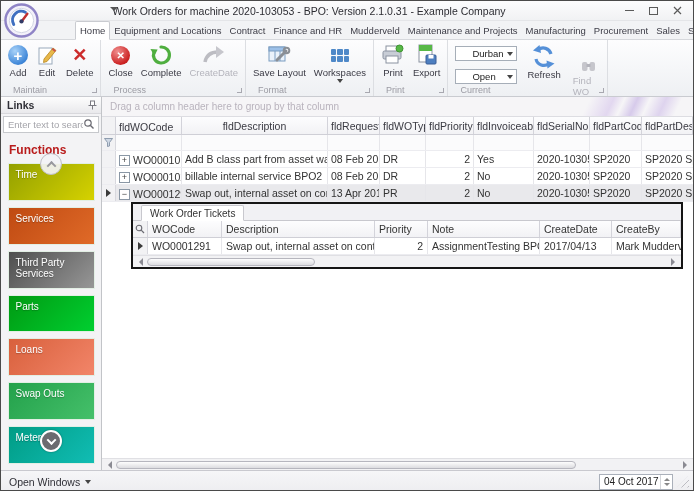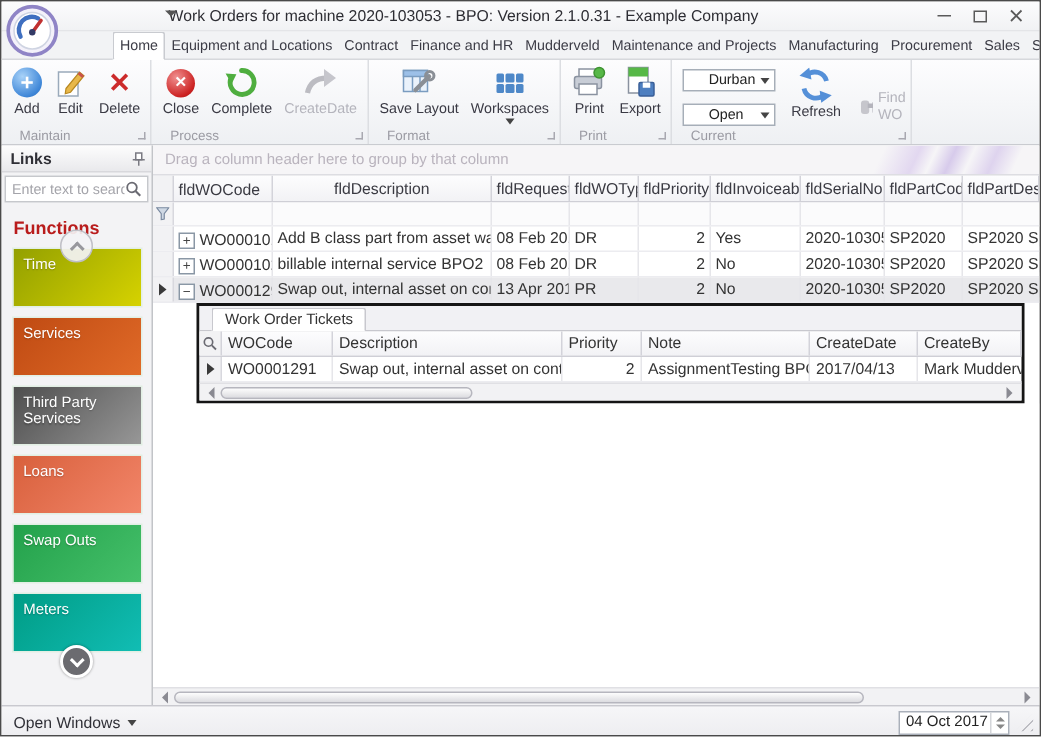--- a/index.html
+++ b/index.html
@@ -28,21 +28,21 @@
   .rlaunch { position: absolute; right: 3px; bottom: 3px; width: 5px; height: 5px; border-right: 1px solid #a8a8b0; border-bottom: 1px solid #a8a8b0; }
   .rbtn { display: flex; flex-direction: column; align-items: center; padding: 1px 4px; font-size: 9.5px; color: #3a3a44; white-space: nowrap; }
   .rbtn .ric { height: 24px; display: flex; align-items: center; justify-content: center; }
   .rbtn.disabled { color: #b4b4bc; }
   .icon-add { width: 20px; height: 20px; border-radius: 50%; background: radial-gradient(circle at 35% 30%, #a8d2f8, #3f87d8 70%, #2a6ab8); color: #fff; font-size: 15px; font-weight: bold; display: flex; align-items: center; justify-content: center; line-height: 1; }
   .icon-delete { color: #cc2b2b; font-size: 18px; font-weight: bold; line-height: 1; }
   .icon-closewo { width: 19px; height: 19px; border-radius: 50%; background: radial-gradient(circle at 35% 30%, #f09090, #cc2222 70%, #a01515); color: #fff; font-size: 10px; font-weight: bold; display: flex; align-items: center; justify-content: center; }
   .combo { display: flex; width: 62px; height: 15px; border: 1px solid #a6aeb8; background: #fff; font-size: 9.5px; align-items: center; padding-left: 16px; color: #222; }
   .combo-arrow { margin-left: auto; width: 13px; height: 100%; display: flex; align-items: center; justify-content: center; }
   .caret-down { width: 0; height: 0; border-left: 3.5px solid transparent; border-right: 3.5px solid transparent; border-top: 4px solid #444; }
-  .findwo { display: flex; align-items: center; gap: 3px; font-size: 9.5px; color: #b4b4bc; margin: 18px 0 0 8px; }
+  .findwo { display: flex; align-items: center; gap: 3px; font-size: 9.5px; color: #b4b4bc; margin: 18px 0 0 8px; flex-direction: column; }
   .ws-grid { width: 18px; height: 13px; display: grid; grid-template-columns: repeat(3,1fr); grid-template-rows: repeat(2,1fr); gap: 1px; }
   .ws-grid span { background: #4e88c8; border-radius: 1px; }
   
   .main { display: flex; height: 373px; }
   
   .sidebar { width: 101px; border-right: 1px solid #c2c4c8; background: #f3f3f5; display: flex; flex-direction: column; position: relative; overflow: hidden; }
   .side-caption { height: 18px; background: linear-gradient(#fdfdfd,#e9e9ec); border-bottom: 1px solid #d8d8dc; display: flex; align-items: center; padding: 0 4px 0 6px; font-weight: bold; font-size: 10.5px; color: #2f2f36; }
   .side-search { margin: 2px; height: 18px; background: #fff; border: 1px solid #c6c8cc; display: flex; align-items: center; }
   .side-search input { flex: 1; border: 0; outline: none; font-size: 9.5px; color: #444; padding-left: 4px; width: 60px; font-family: "Liberation Sans", sans-serif; }
   .side-search input::placeholder { color: #a4a4aa; }
@@ -321,20 +321,21 @@
       <div class="functions-h">Functions</div>
       <div class="scrollcircle sc-up">
           <span class="chev up"></span>
         </div>
       <div class="scrollcircle sc-down">
           <span class="chev"></span>
         </div>
       <div class="tile" style="background: linear-gradient(135deg, rgb(147, 160, 0), rgb(214, 210, 0));"><span>Time</span></div>
       <div class="tile" style="background: linear-gradient(135deg, rgb(191, 74, 18), rgb(224, 106, 40));"><span>Services</span></div>
       <div class="tile" style="background: linear-gradient(135deg, rgb(78, 78, 78), rgb(151, 151, 151));"><span>Third Party Services</span></div>
+      <div class="tile" style="background: linear-gradient(135deg, rgb(0, 154, 18), rgb(0, 207, 48));"><span>Parts</span></div>
       <div class="tile" style="background: linear-gradient(135deg, rgb(216, 96, 60), rgb(242, 133, 105));"><span>Loans</span></div>
       <div class="tile" style="background: linear-gradient(135deg, rgb(35, 161, 75), rgb(69, 192, 106));"><span>Swap Outs</span></div>
       <div class="tile" style="background: linear-gradient(135deg, rgb(0, 156, 133), rgb(17, 189, 180));"><span>Meters</span></div>
     </div>
 
     <div class="content">
       <div class="group-panel">
         <span>Drag a column header here to group by that column</span>
         <span class="swoosh"></span>
       </div>

